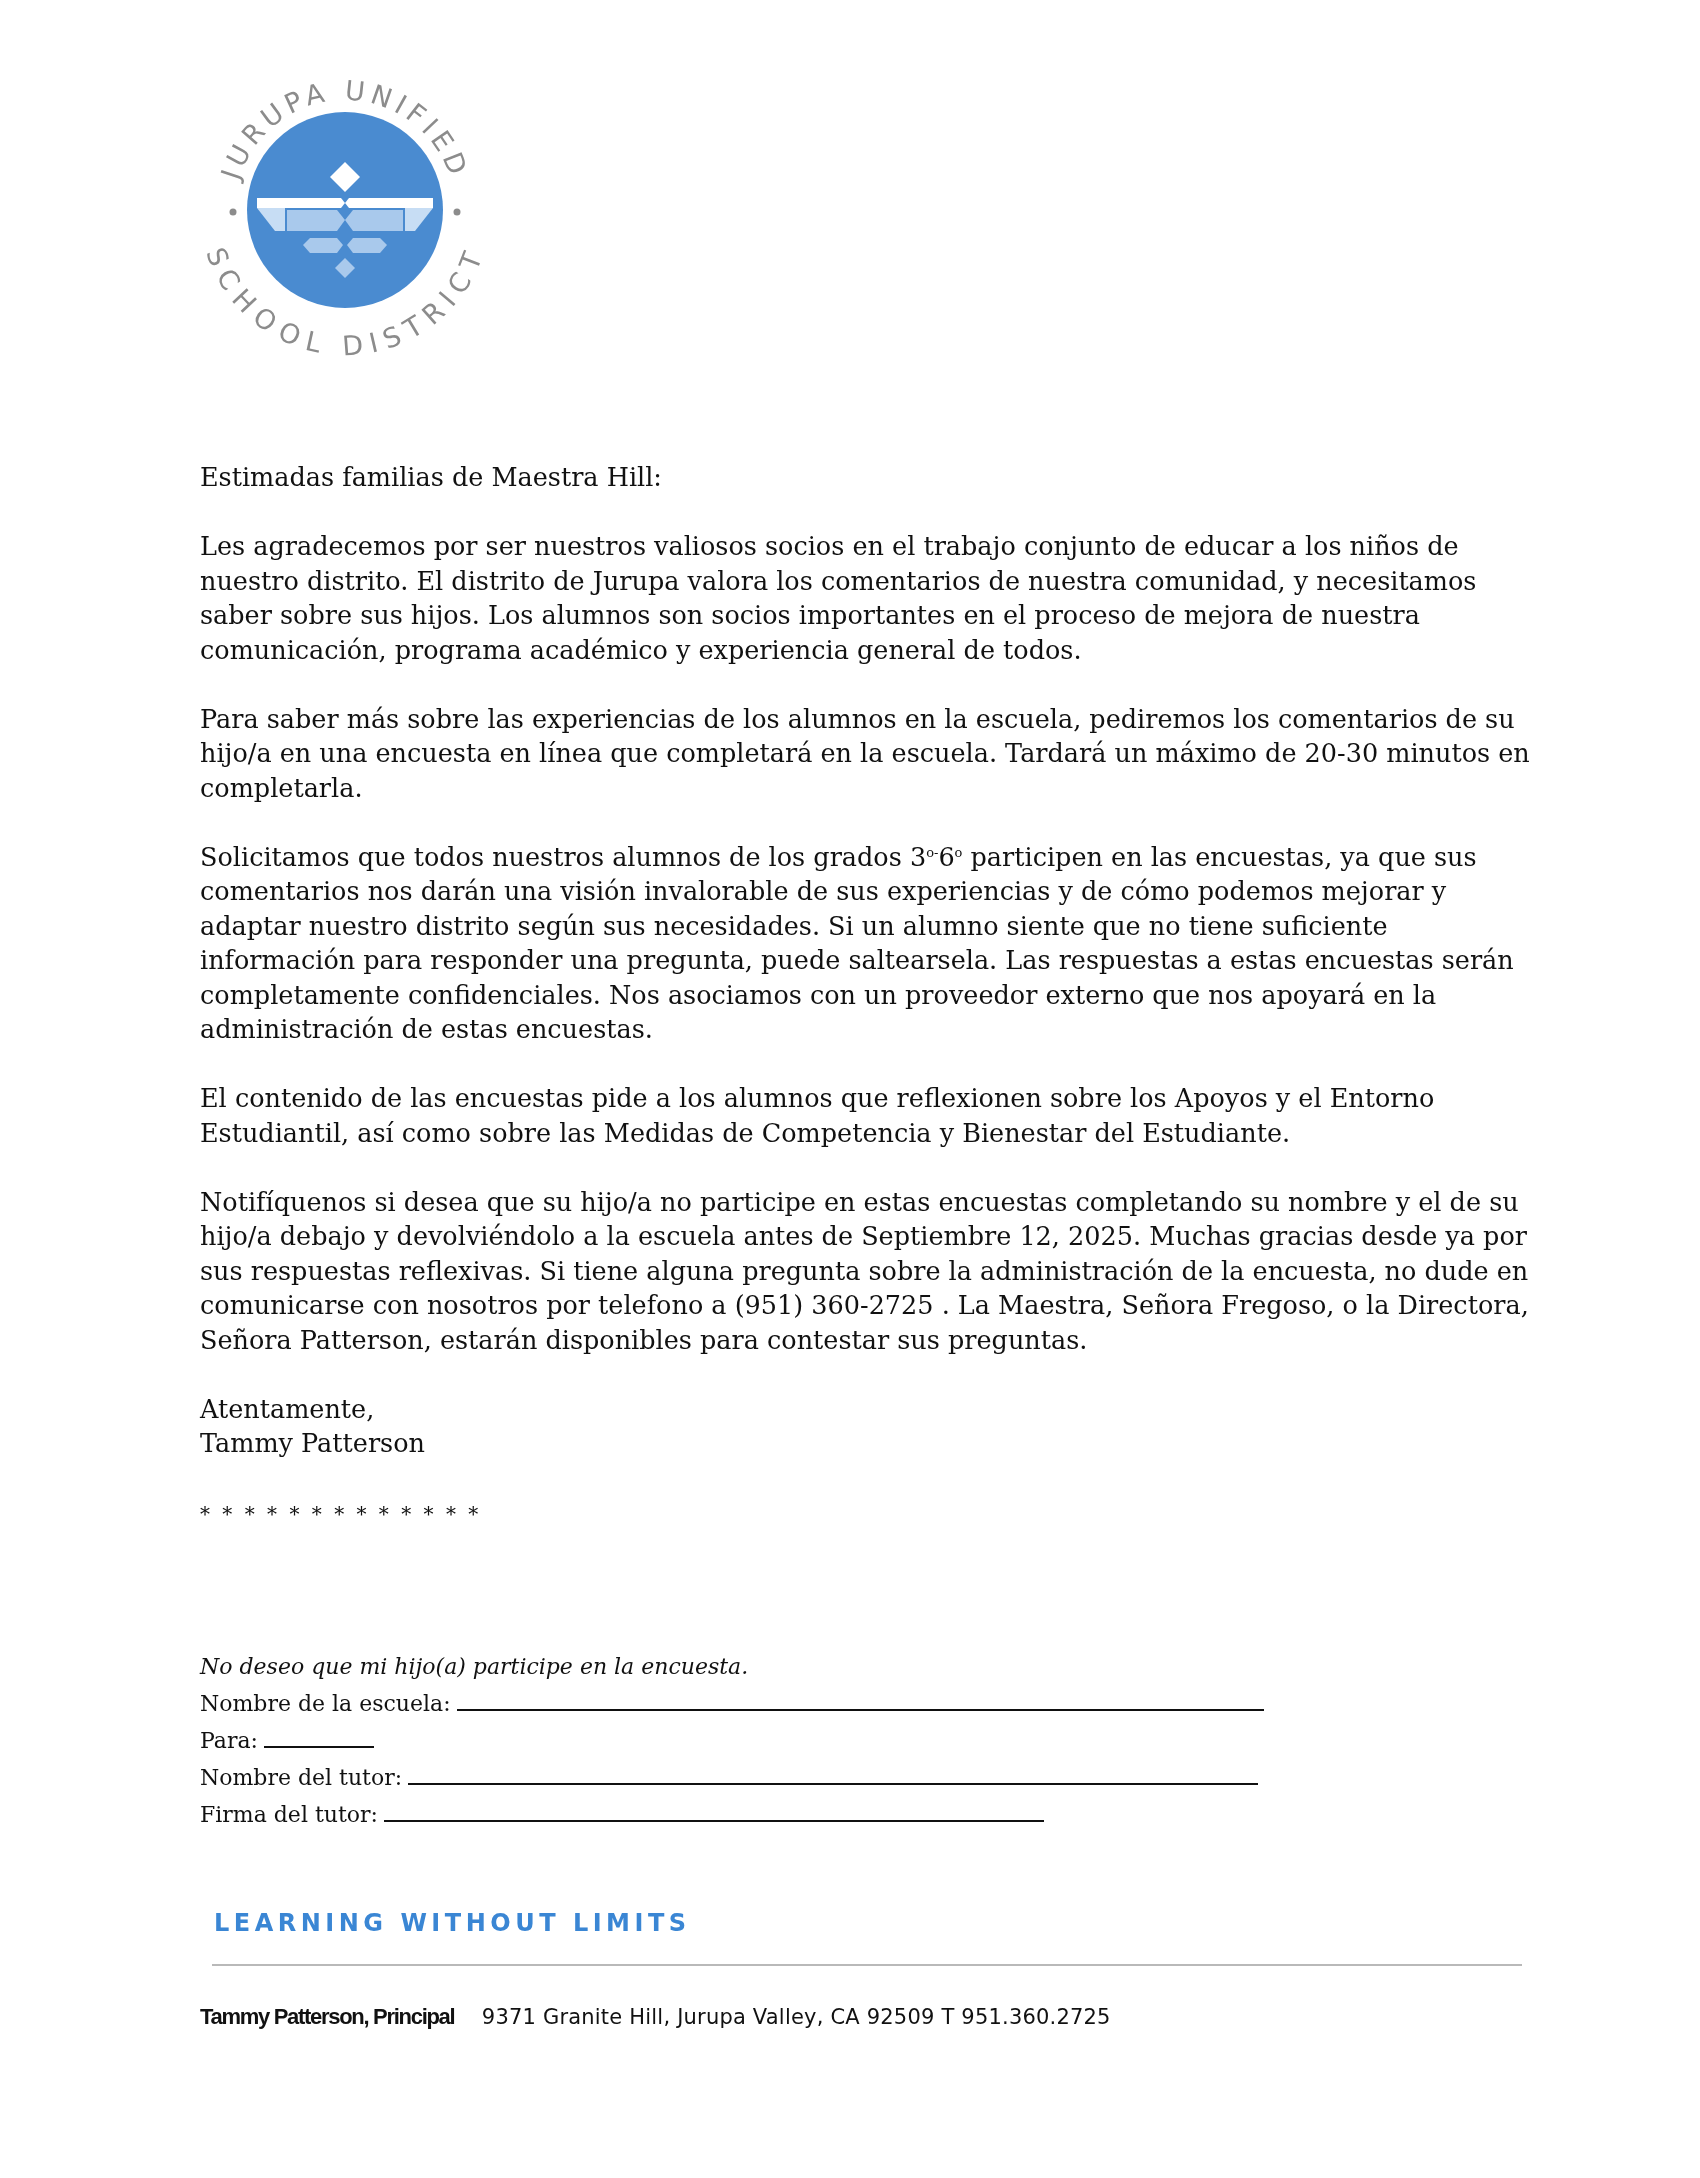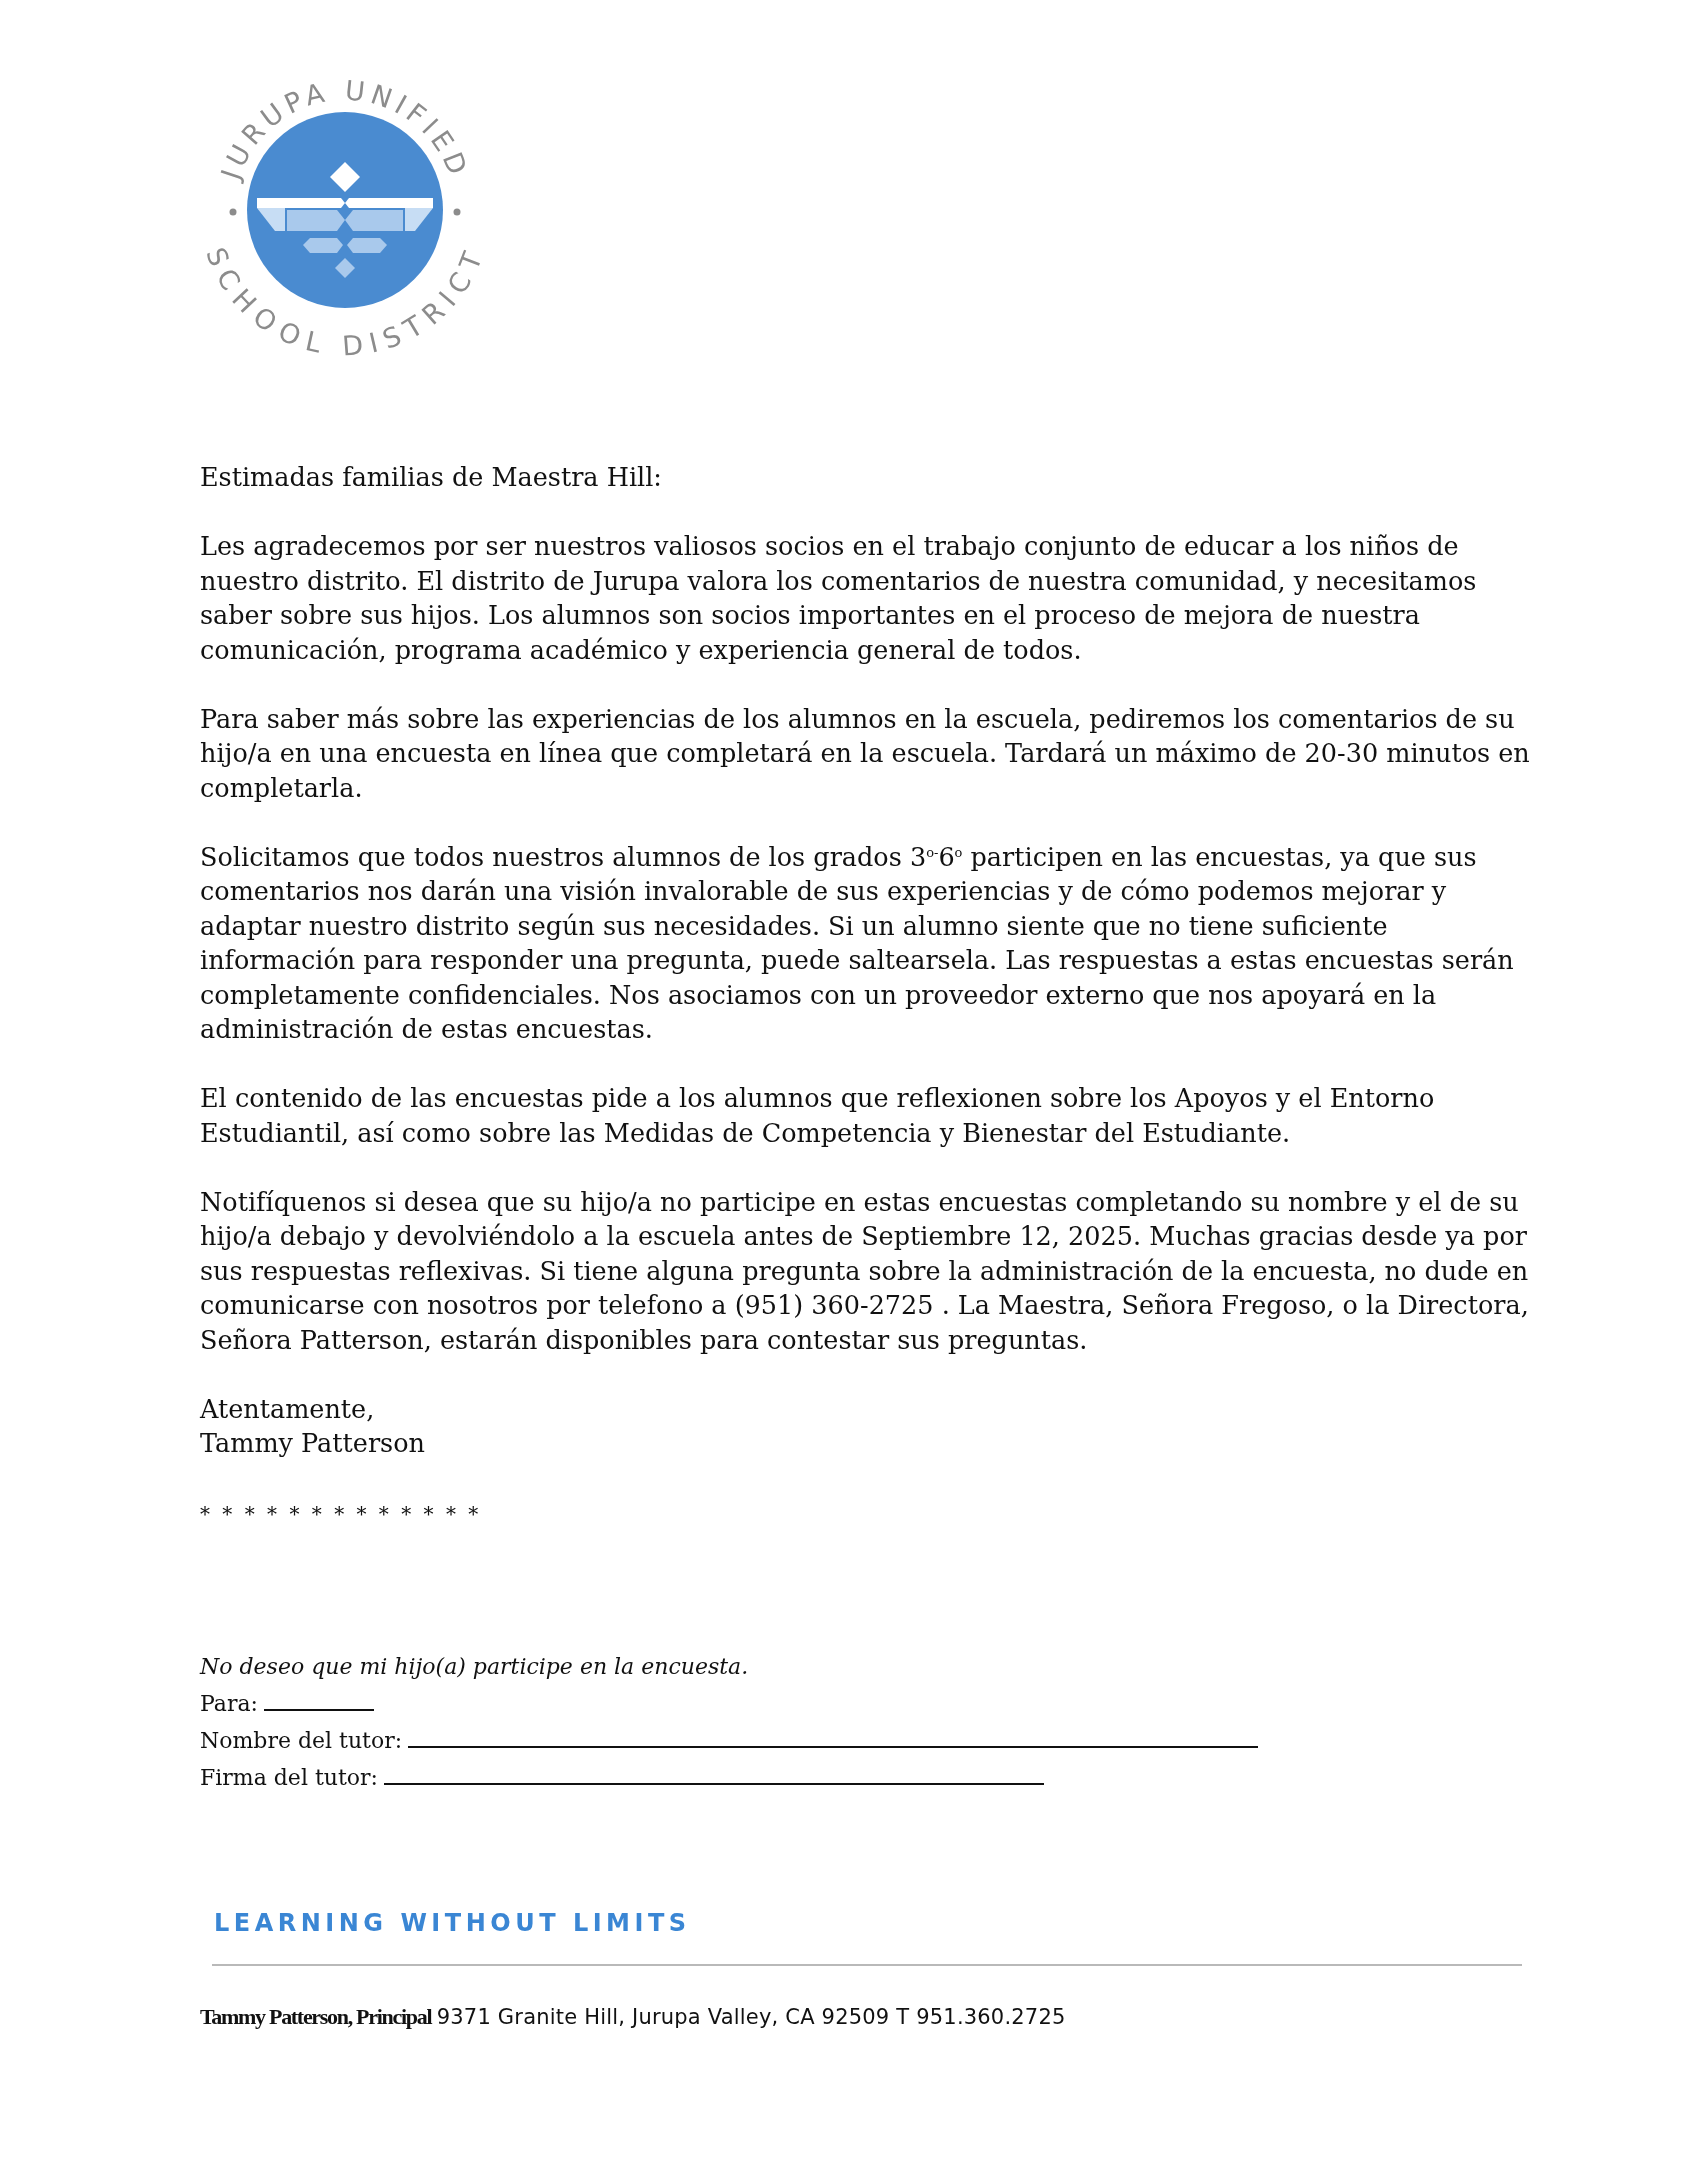--- a/index.html
+++ b/index.html
@@ -48,21 +48,22 @@
     }
     .footer-rule {
       position: absolute; left: 212px; top: 1964px; width: 1310px; height: 0;
       border-top: 2px solid #b9b9b9;
     }
     .footer {
       position: absolute; left: 200px; top: 2004px; white-space: nowrap;
       font-size: 22px; color: #111;
     }
     .footer .principal {
-      font-family: Liberation Serif, serif; font-weight: bold; letter-spacing: -1.3px;
+      font-family: Liberation Sans, sans-serif; font-weight: bold; letter-spacing: -1.3px;
+      margin-right: 22px;
     }
     .footer .address {
       font-family: "DejaVu Sans", sans-serif; font-size: 21px; letter-spacing: 0.2px;
     }
   </style>
 </head>
 <body>
 
 <div class="page">
 
@@ -105,20 +106,24 @@
     <div class="closing">
       <p>Atentamente,</p>
       <p>Tammy Patterson</p>
     </div>
     <div class="stars">* * * * * * * * * * * * *</div>
   </div>
 
   <div class="form">
     <div class="intro">No deseo que mi hijo(a) participe en la encuesta.</div>
     <div class="form-row">
+      <span class="label">Nombre de la escuela:</span>
+      <span class="blank school"></span>
+    </div>
+    <div class="form-row">
       <span class="label">Para:</span>
       <span class="blank grade"></span>
     </div>
     <div class="form-row">
       <span class="label">Nombre del tutor:</span>
       <span class="blank tutor"></span>
     </div>
     <div class="form-row">
       <span class="label">Firma del tutor:</span>
       <span class="blank sign"></span>

